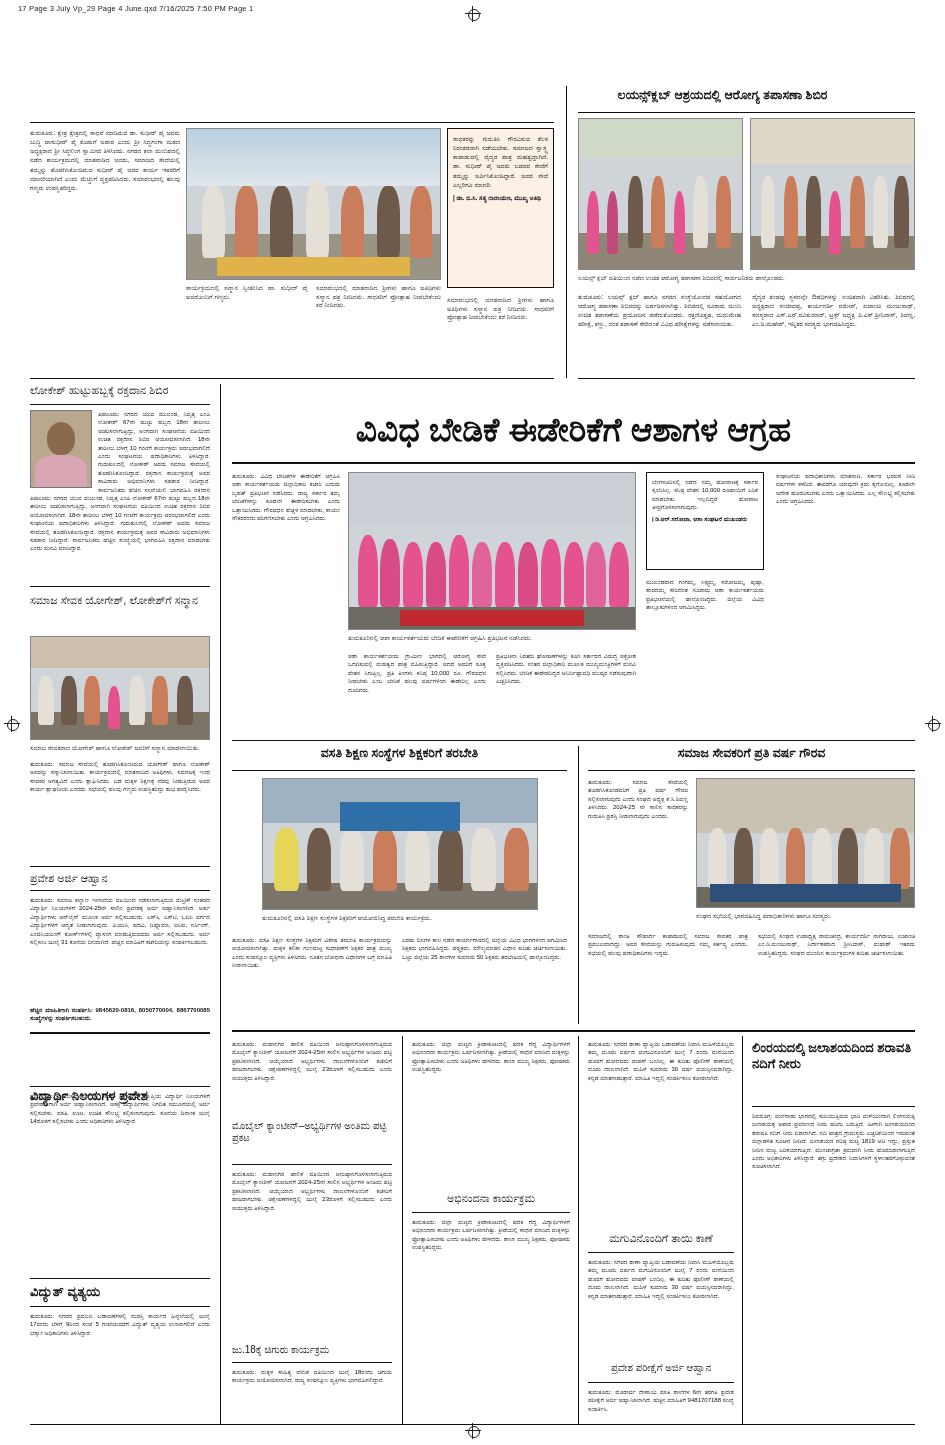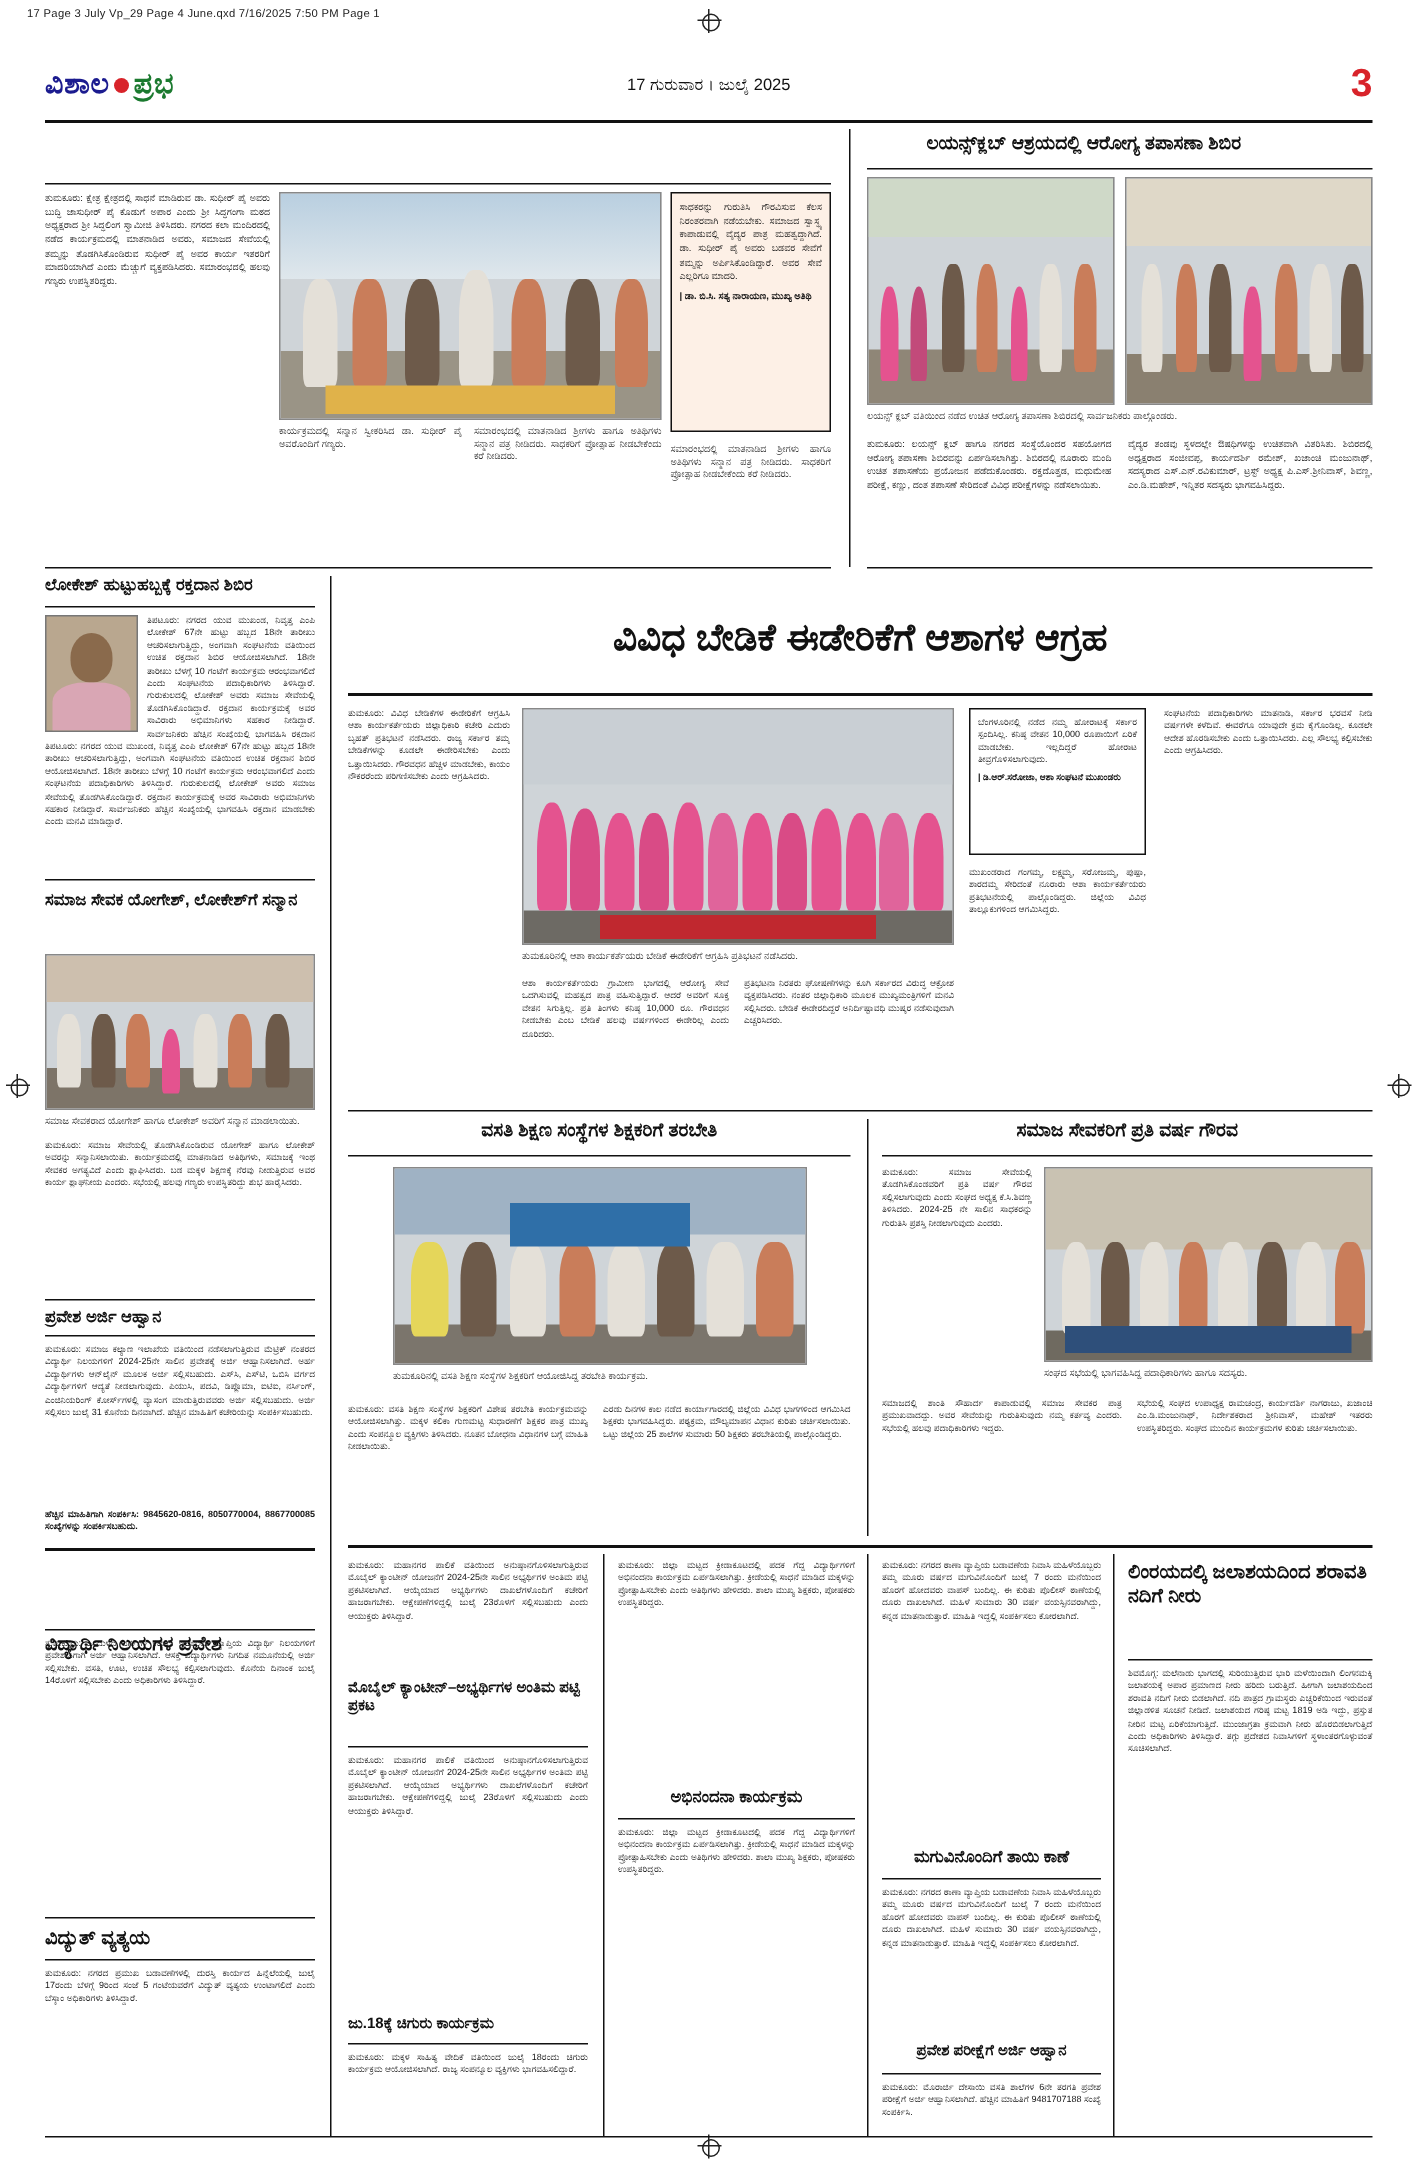--- a/index.html
+++ b/index.html
@@ -44,21 +44,21 @@
   .cap{font-size:6.4px;line-height:1.35;color:#222;text-align:justify;}
   .body{font-size:6.3px;line-height:1.45;color:#111;text-align:justify;hyphens:auto;}
   .body.b6{font-size:6px;line-height:1.4;}
   .boxed{border:1px solid #111;padding:5px;}
   .tint{background:#fdf0e6;}
 
   .kan{font-family:"Liberation Sans",sans-serif;}
   .hdr-big{font-size:25px;font-weight:bold;line-height:1.1;text-align:center;}
   .hdr-med{font-size:15px;font-weight:bold;line-height:1.15;}
   .hdr-sm{font-size:12.5px;font-weight:bold;line-height:1.15;}
-  .hdr-xs{font-size:11px;font-weight:bold;line-height:1.2;}
+  .hdr-xs{font-size:11px;font-weight:normal;line-height:1.2;}
   .hdr-sec{font-size:13px;font-weight:bold;line-height:1.2;}
   .center{text-align:center;}
   .portrait{position:absolute;box-sizing:border-box;border:1px solid #777;background:#b9a78f;overflow:hidden;}
   .portrait .head{position:absolute;left:26%;top:14%;width:48%;height:44%;background:#8a6a4c;border-radius:50% 50% 45% 45%;}
   .portrait .shoulder{position:absolute;left:6%;top:58%;width:88%;height:42%;background:#d9a6b4;border-radius:40% 40% 0 0;}
 </style>
 </head>
 <body>
 
 <div class="page">
@@ -71,27 +71,20 @@
   <div class="regmark rm-bottom">
       <div class="circ"></div>
     </div>
   <div class="regmark rm-left">
       <div class="circ"></div>
     </div>
   <div class="regmark rm-right">
       <div class="circ"></div>
     </div>
 
-  <div class="masthead">
-    <div class="logo">
-      <span>ವಿಶಾಲ</span><span class="dot"></span><span class="word2">ಪ್ರಭ</span>
-    </div>
-    <div class="dateline">17 ಗುರುವಾರ । ಜುಲೈ 2025</div>
-    <div class="pageno">3</div>
-  </div>
 
   <div class="rule hrule" style="left:30px;top:122px;width:524px;"></div>
 
   <div class="block body" style="left:30px;top:128px;width:150px;height:200px;overflow:hidden;">ತುಮಕೂರು: ಕ್ಷೇತ್ರ ಕ್ಷೇತ್ರದಲ್ಲಿ ಸಾಧನೆ ಮಾಡಿರುವ ಡಾ. ಸುಧೀರ್ ಪೈ ಅವರು ಬುದ್ಧಿ ಜಾಸುಧೀರ್ ಪೈ ಕೊಡುಗೆ ಅಪಾರ ಎಂದು ಶ್ರೀ ಸಿದ್ಧಗಂಗಾ ಮಠದ ಅಧ್ಯಕ್ಷರಾದ ಶ್ರೀ ಸಿದ್ಧಲಿಂಗ ಸ್ವಾಮೀಜಿ ತಿಳಿಸಿದರು. ನಗರದ ಕಲಾ ಮಂದಿರದಲ್ಲಿ ನಡೆದ ಕಾರ್ಯಕ್ರಮದಲ್ಲಿ ಮಾತನಾಡಿದ ಅವರು, ಸಮಾಜದ ಸೇವೆಯಲ್ಲಿ ತಮ್ಮನ್ನು ತೊಡಗಿಸಿಕೊಂಡಿರುವ ಸುಧೀರ್ ಪೈ ಅವರ ಕಾರ್ಯ ಇತರರಿಗೆ ಮಾದರಿಯಾಗಿದೆ ಎಂದು ಮೆಚ್ಚುಗೆ ವ್ಯಕ್ತಪಡಿಸಿದರು. ಸಮಾರಂಭದಲ್ಲಿ ಹಲವು ಗಣ್ಯರು ಉಪಸ್ಥಿತರಿದ್ದರು.</div>
 
   <div class="photo" style="left:186px;top:128px;width:255px;height:152px;">
     <div class="sky"></div>
       <div class="ground"></div>
     <div class="fig figw" style="left:6%;"></div>
     <div class="fig" style="left:19%;"></div>
@@ -189,21 +182,21 @@
   <div class="rule hrule" style="left:30px;top:1086px;width:180px;"></div>
   <div class="block body b6" style="left:30px;top:1092px;width:180px;height:180px;overflow:hidden;">ತುಮಕೂರು: ಹಿಂದುಳಿದ ವರ್ಗಗಳ ಕಲ್ಯಾಣ ಇಲಾಖೆಯ ವ್ಯಾಪ್ತಿಯ ವಿದ್ಯಾರ್ಥಿ ನಿಲಯಗಳಿಗೆ ಪ್ರವೇಶಾತಿಗಾಗಿ ಅರ್ಜಿ ಆಹ್ವಾನಿಸಲಾಗಿದೆ. ಆಸಕ್ತ ವಿದ್ಯಾರ್ಥಿಗಳು ನಿಗದಿತ ನಮೂನೆಯಲ್ಲಿ ಅರ್ಜಿ ಸಲ್ಲಿಸಬೇಕು. ವಸತಿ, ಊಟ, ಉಚಿತ ಸೌಲಭ್ಯ ಕಲ್ಪಿಸಲಾಗುವುದು. ಕೊನೆಯ ದಿನಾಂಕ ಜುಲೈ 14ರೊಳಗೆ ಸಲ್ಲಿಸಬೇಕು ಎಂದು ಅಧಿಕಾರಿಗಳು ತಿಳಿಸಿದ್ದಾರೆ.</div>
 
   <div class="rule hrule" style="left:30px;top:1278px;width:180px;"></div>
   <div class="block hdr-sec kan" style="left:30px;top:1284px;width:180px;">ವಿದ್ಯುತ್ ವ್ಯತ್ಯಯ</div>
   <div class="rule hrule" style="left:30px;top:1306px;width:180px;"></div>
   <div class="block body b6" style="left:30px;top:1312px;width:180px;height:110px;overflow:hidden;">ತುಮಕೂರು: ನಗರದ ಪ್ರಮುಖ ಬಡಾವಣೆಗಳಲ್ಲಿ ದುರಸ್ತಿ ಕಾರ್ಯದ ಹಿನ್ನೆಲೆಯಲ್ಲಿ ಜುಲೈ 17ರಂದು ಬೆಳಗ್ಗೆ 9ರಿಂದ ಸಂಜೆ 5 ಗಂಟೆಯವರೆಗೆ ವಿದ್ಯುತ್ ವ್ಯತ್ಯಯ ಉಂಟಾಗಲಿದೆ ಎಂದು ಬೆಸ್ಕಾಂ ಅಧಿಕಾರಿಗಳು ತಿಳಿಸಿದ್ದಾರೆ.</div>
 
   <div class="rule vrule" style="left:220px;top:384px;height:1040px;"></div>
 
-  <div class="block hdr-big kan center" style="left:232px;top:412px;width:683px;font-size:25px;">ವಿವಿಧ ಬೇಡಿಕೆ ಈಡೇರಿಕೆಗೆ ಆಶಾಗಳ ಆಗ್ರಹ</div>
+  <div class="block hdr-big kan center" style="left:232px;top:412px;width:683px;font-size:33px;">ವಿವಿಧ ಬೇಡಿಕೆ ಈಡೇರಿಕೆಗೆ ಆಶಾಗಳ ಆಗ್ರಹ</div>
   <div class="rule hrule" style="left:232px;top:462px;width:683px;height:2px;"></div>
 
   <div class="block body b6" style="left:232px;top:472px;width:108px;height:255px;overflow:hidden;">ತುಮಕೂರು: ವಿವಿಧ ಬೇಡಿಕೆಗಳ ಈಡೇರಿಕೆಗೆ ಆಗ್ರಹಿಸಿ ಆಶಾ ಕಾರ್ಯಕರ್ತೆಯರು ಜಿಲ್ಲಾಧಿಕಾರಿ ಕಚೇರಿ ಎದುರು ಬೃಹತ್ ಪ್ರತಿಭಟನೆ ನಡೆಸಿದರು. ರಾಜ್ಯ ಸರ್ಕಾರ ತಮ್ಮ ಬೇಡಿಕೆಗಳನ್ನು ಕೂಡಲೇ ಈಡೇರಿಸಬೇಕು ಎಂದು ಒತ್ತಾಯಿಸಿದರು. ಗೌರವಧನ ಹೆಚ್ಚಳ ಮಾಡಬೇಕು, ಕಾಯಂ ನೌಕರರೆಂದು ಪರಿಗಣಿಸಬೇಕು ಎಂದು ಆಗ್ರಹಿಸಿದರು.</div>
 
   <div class="photo" style="left:348px;top:472px;width:288px;height:158px;">
     <div class="sky" style="height:32%;background:#c9cfd4;"></div>
     <div class="ground" style="height:14%;background:#6d6a64;"></div>
     <div class="pink" style="left:3%;bottom:14%;height:46%;"></div>
     <div class="pink" style="left:11%;bottom:14%;height:44%;background:#d94b86;"></div>
     <div class="pink" style="left:19%;bottom:14%;"></div>

